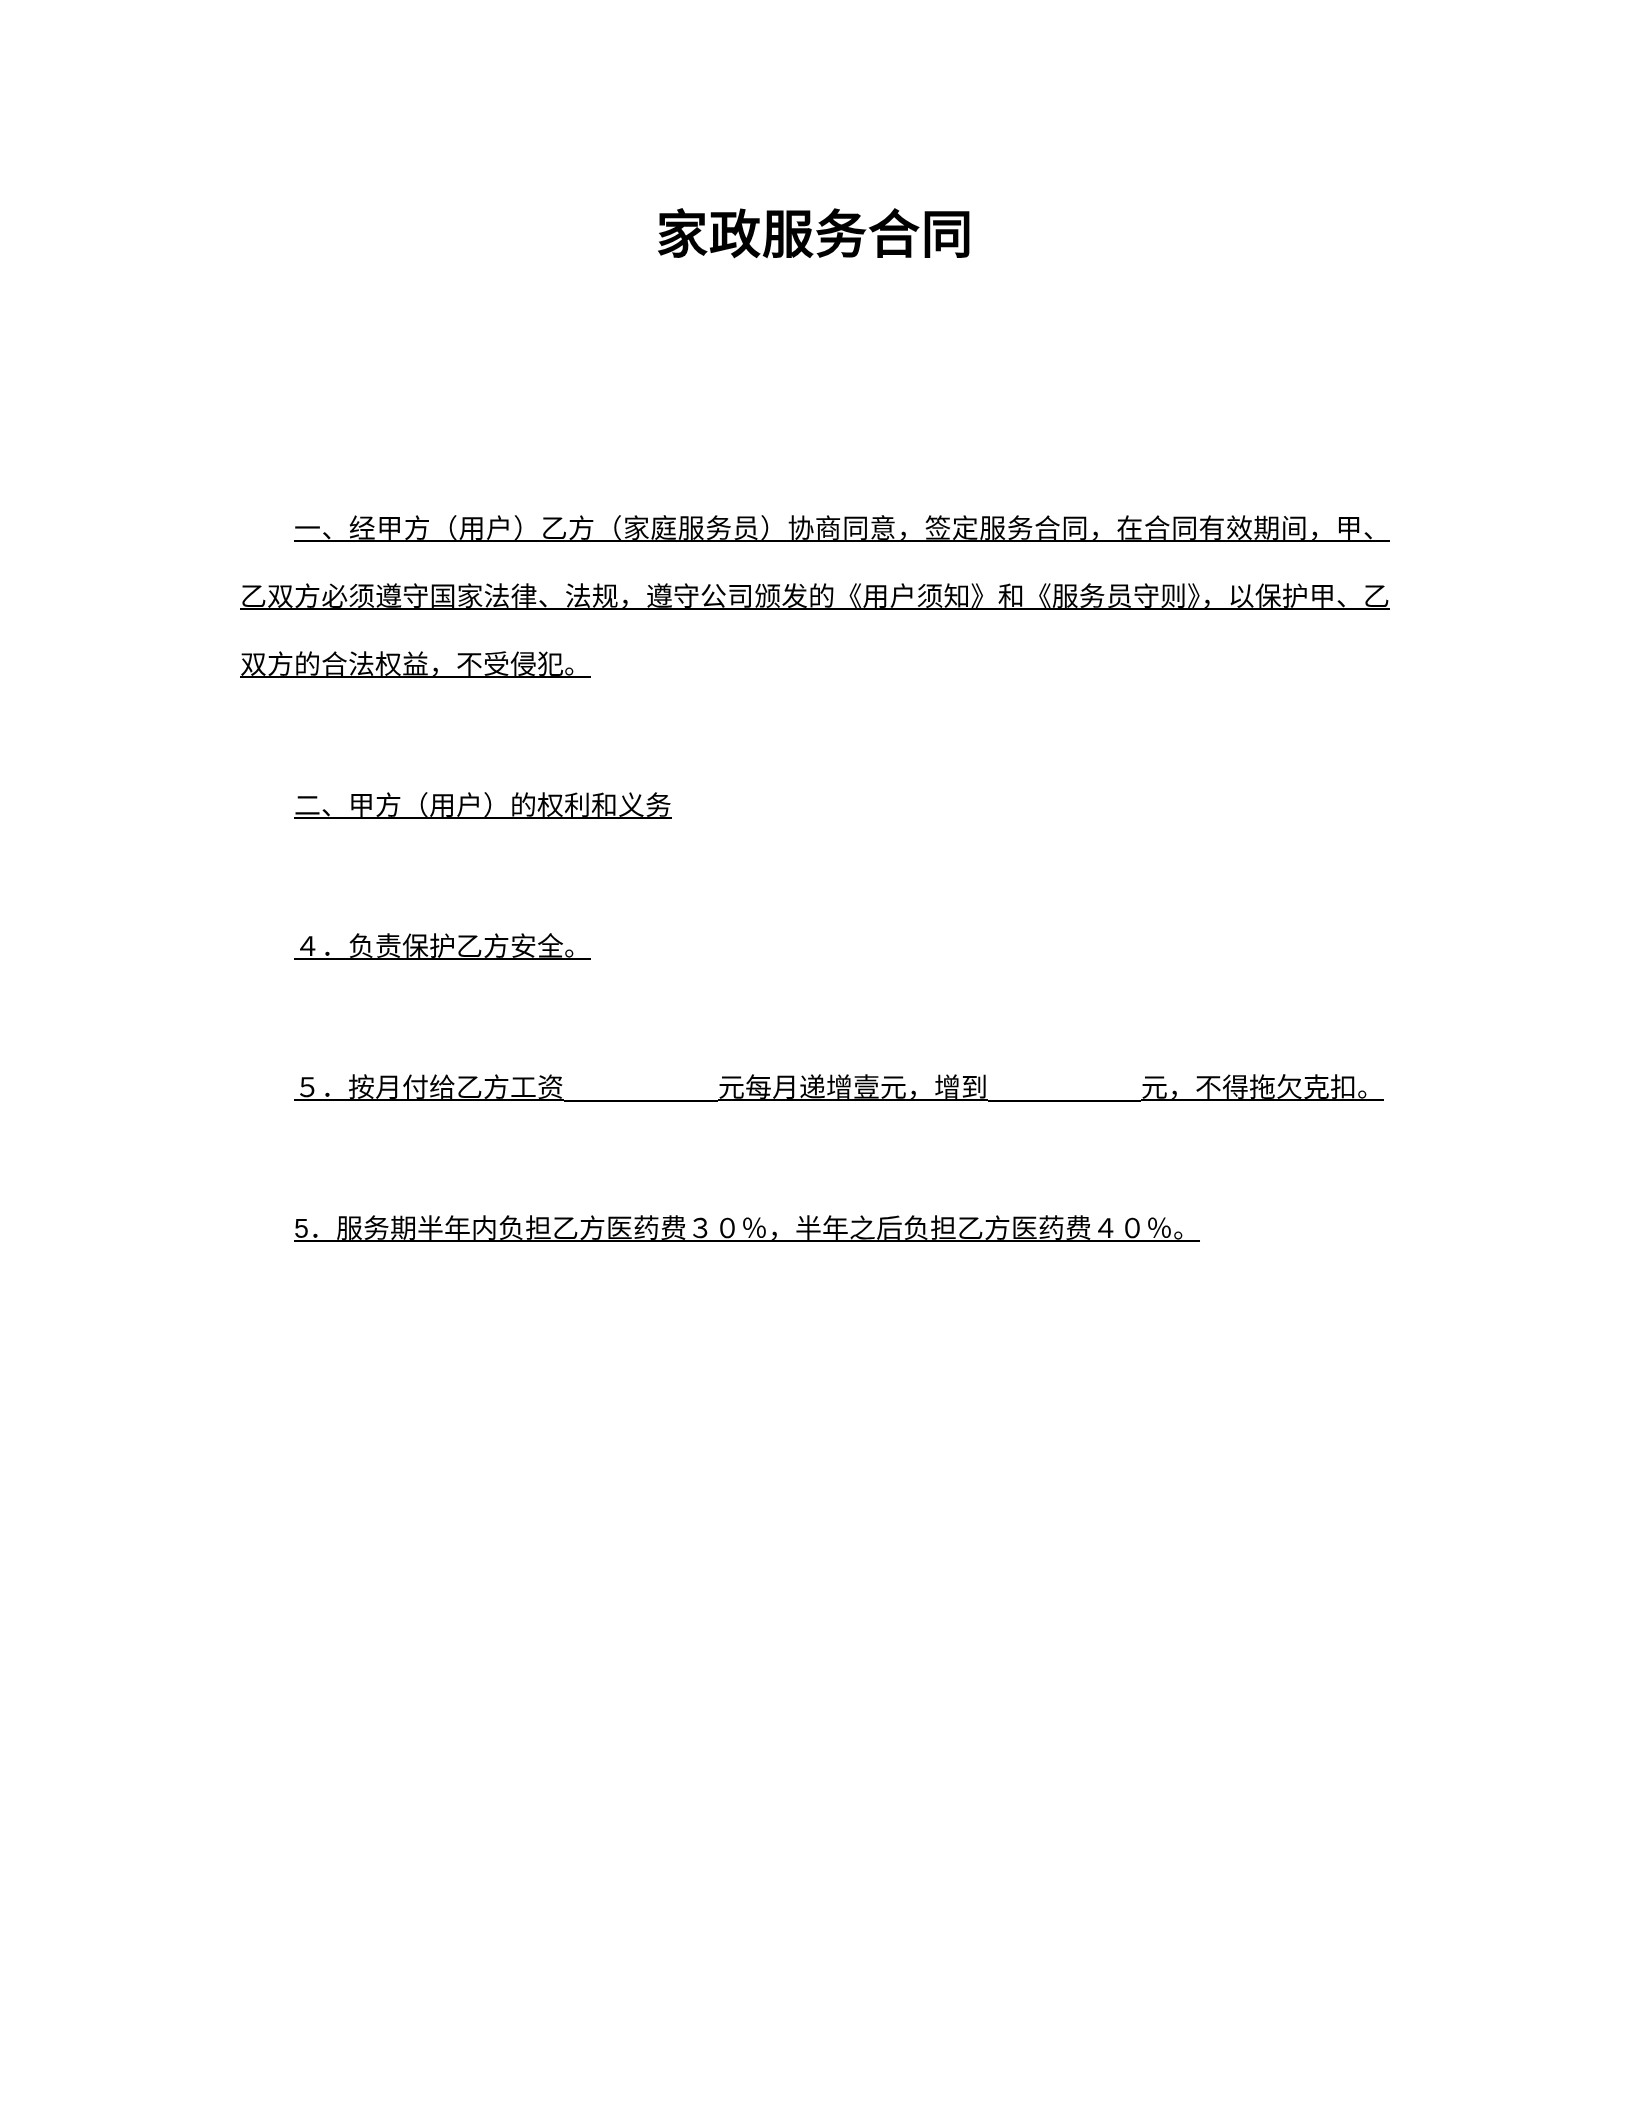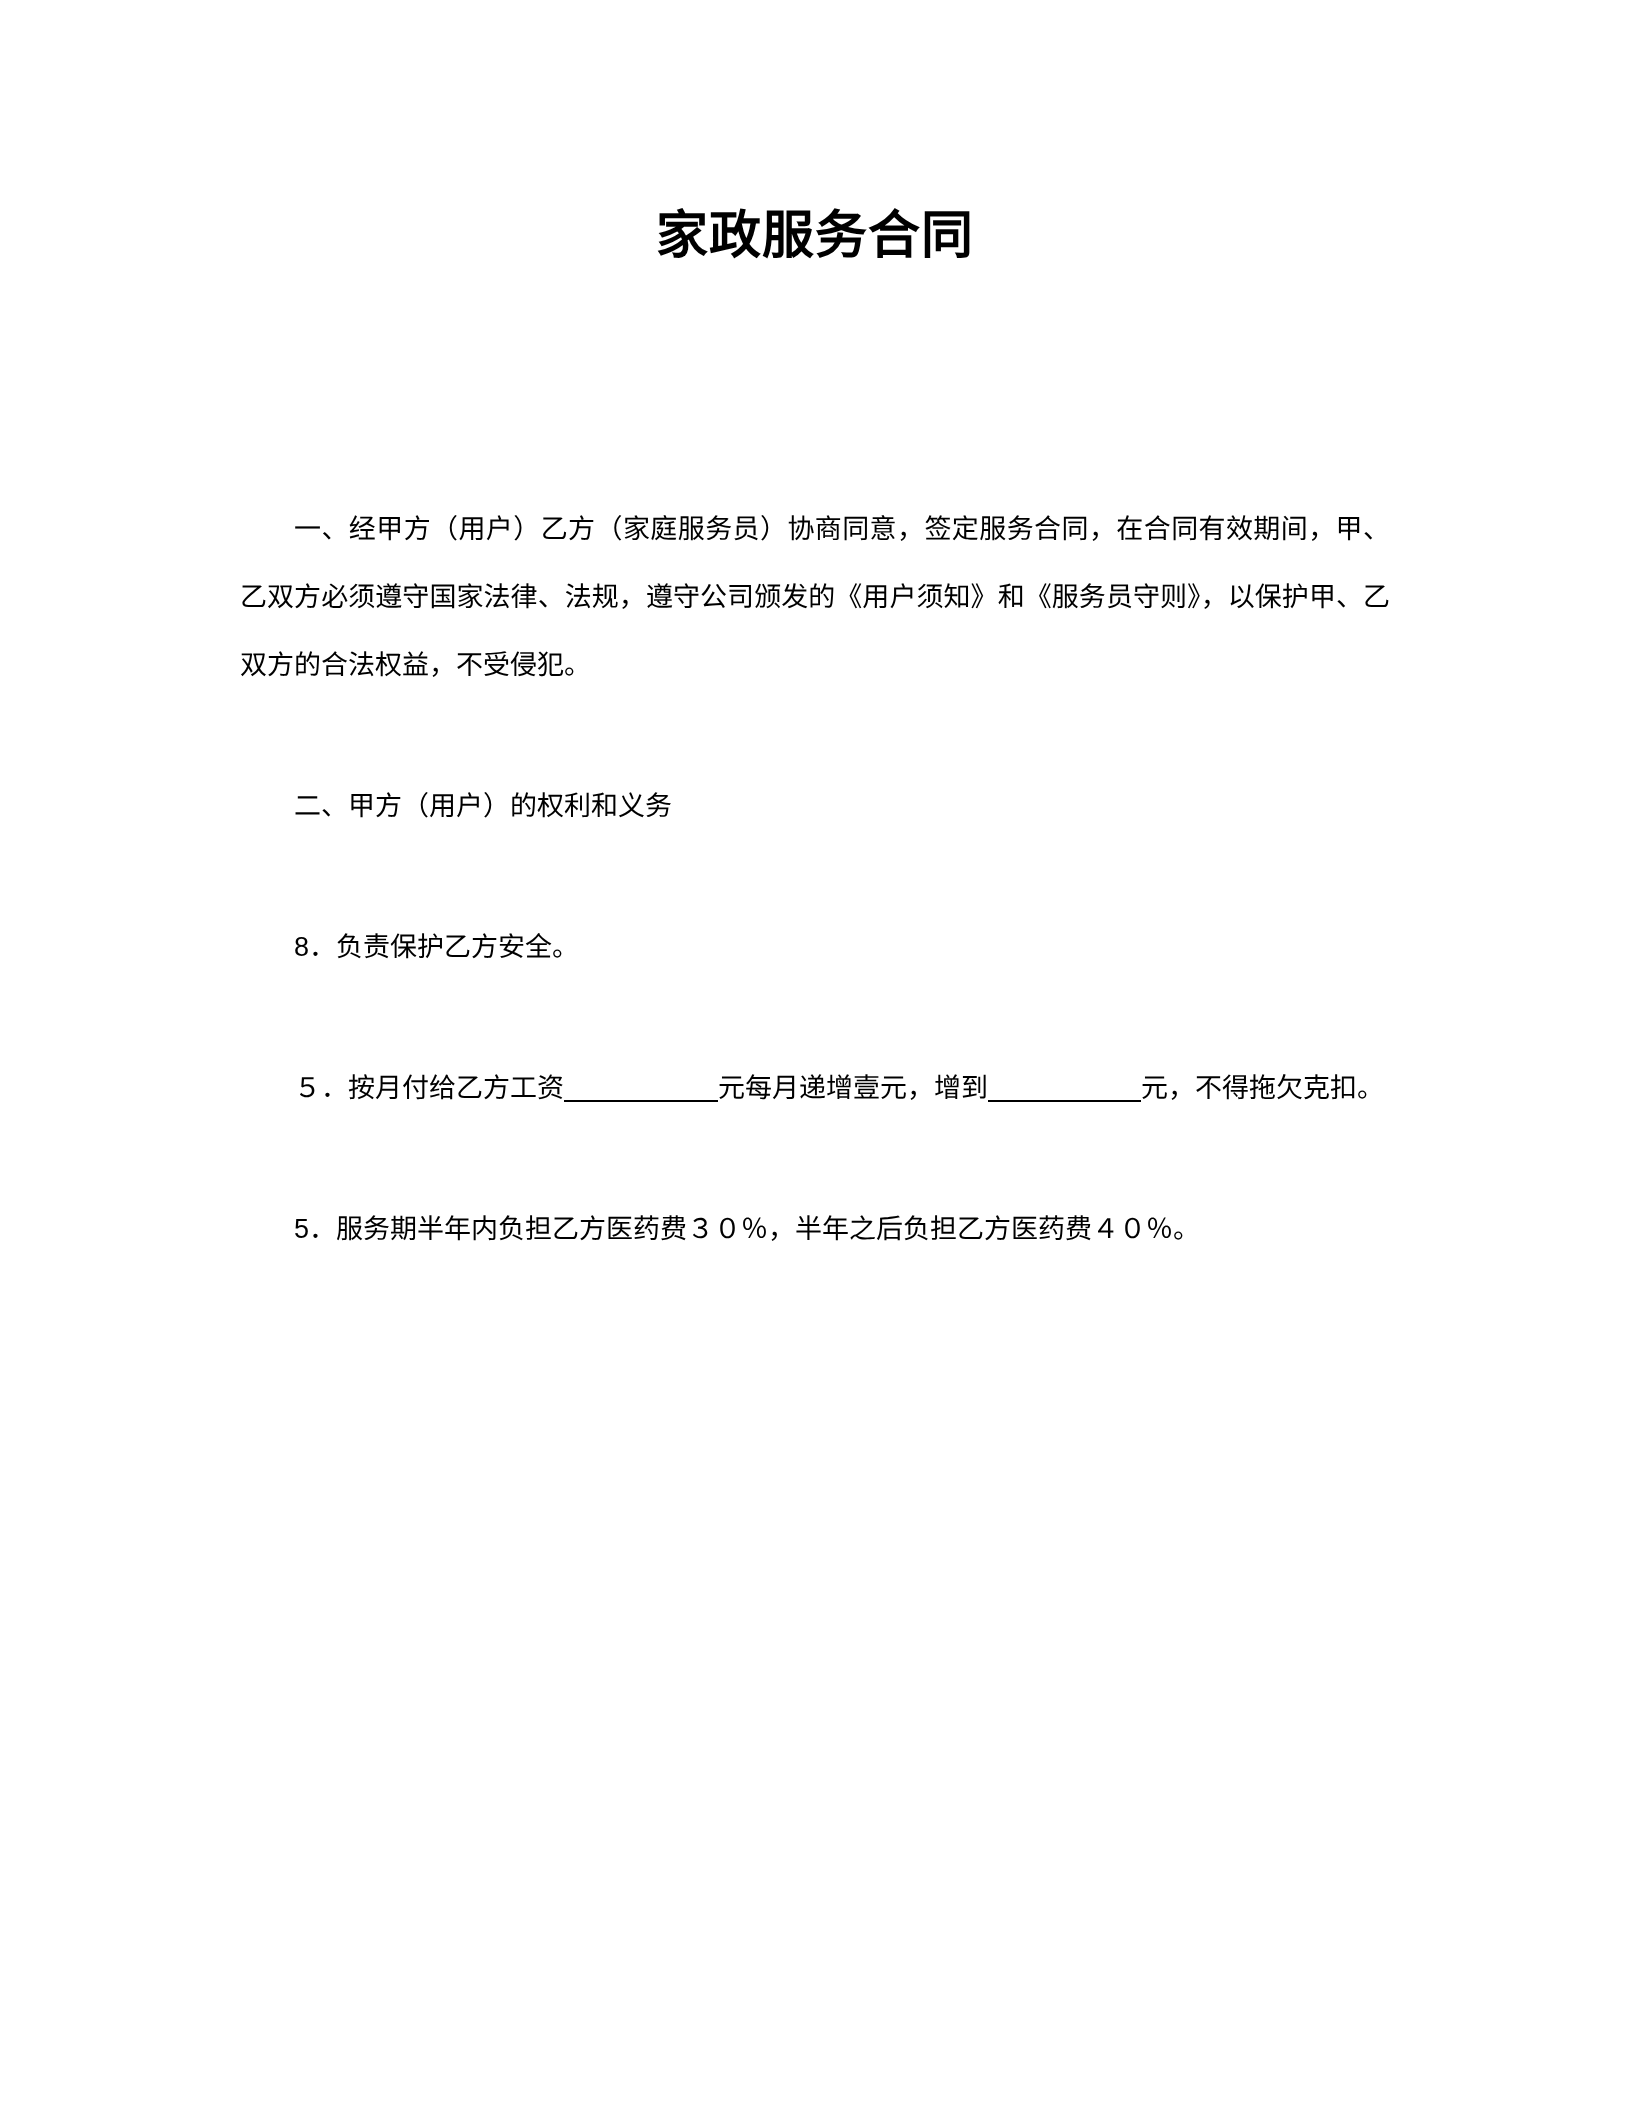--- a/index.html
+++ b/index.html
@@ -29,33 +29,34 @@
     text-align: center;
     letter-spacing: 1px;
   }
   .body-text .para {
     margin: 0 0 73px 0;
     font-size: 27px;
     line-height: 68px;
     text-align: justify;
     text-indent: 54px;
     word-break: break-all;
+    text-decoration: underline;
   }
   .blank {
     display: inline-block;
     height: 26px;
     border-bottom: 2px solid #000000;
     margin-bottom: -5px;
   }
 </style>
 </head>
 <body>
 
 <div class="page">
   <h1 class="title">家政服务合同</h1>
   <div class="body-text">
       <p class="para"><span>一、经甲方（用户）乙方（家庭服务员）协商同意，签定服务合同，在合同有效期间，甲、乙双方必须遵守国家法律、法规，遵守公司颁发的《用户须知》和《服务员守则》，以保护甲、乙双方的合法权益，不受侵犯。</span></p>
       <p class="para"><span>二、甲方（用户）的权利和义务</span></p>
-      <p class="para"><span>8．负责保护乙方安全。</span></p>
+      <p class="para"><span>４．负责保护乙方安全。</span></p>
       <p class="para"><span>５．按月付给乙方工资</span><span class="blank" style="width: 154px;"></span><span>元每月递增壹元，增到</span><span class="blank" style="width: 153px;"></span><span>元，不得拖欠克扣。</span></p>
       <p class="para"><span>5．服务期半年内负担乙方医药费３０％，半年之后负担乙方医药费４０％。</span></p>
     </div>
 </div>
 
 </body></html>

